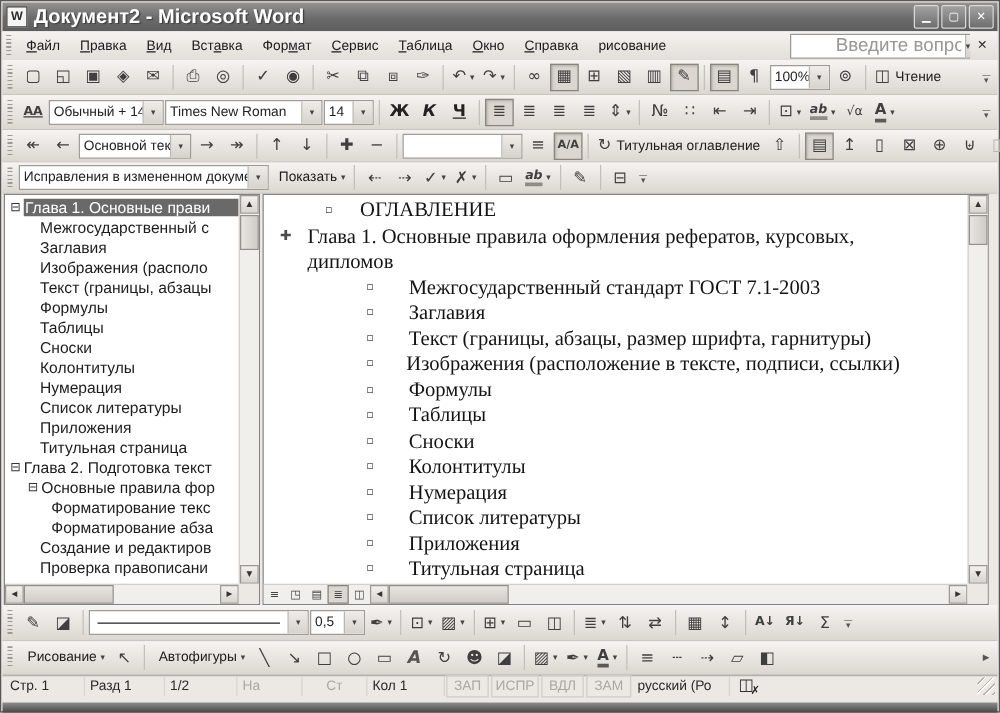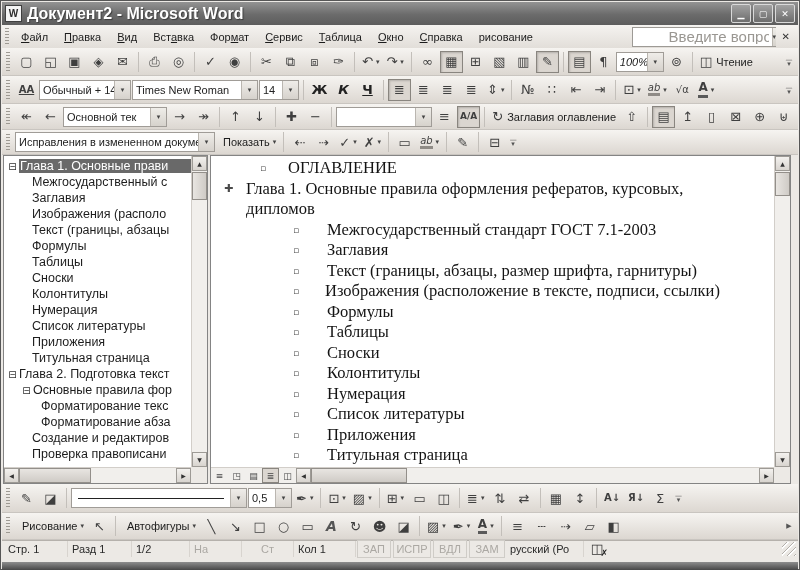--- a/index.html
+++ b/index.html
@@ -41,21 +41,21 @@
   .tbtn{display:inline-flex;align-items:center;justify-content:center;height:22px;min-width:23px;
         padding:0 2px;border:1px solid rgba(0,0,0,0);box-sizing:border-box;flex:none;}
   .tbtn.pressed{border:1px solid #89857f;background:#dbd6d0;box-shadow:inset 1px 1px 2px rgba(0,0,0,.18);}
   .tbtn.disabled .gly{color:#b7b4af;}
   .gly{font-family:"DejaVu Sans",sans-serif;font-size:13px;line-height:1;color:#3f3f3f;}
   .gly.bold{font-weight:bold;color:#222;}
   .gly.italic{font-style:italic;font-weight:bold;color:#222;}
   .gly.under{text-decoration:underline;font-weight:bold;color:#222;}
   .gly.aa{font-size:10px;font-weight:bold;text-decoration:underline;letter-spacing:0;}
   .gly.aa2{font-size:9px;font-weight:bold;}
-  .gly.ab{font-size:10px;font-style:italic;border-bottom:3px solid #8f8b86;}
+  .gly.ab{font-size:10px;font-style:italic;border-bottom:3px solid #8f8b86;font-weight:bold;}
   .gly.fc{font-size:12px;font-weight:bold;border-bottom:3px solid #5a5a5a;line-height:1.1;}
   .gly.eq{font-size:10px;}
   .gly.sort{font-size:10px;font-weight:bold;}
   .gly.wa{font-style:italic;font-weight:bold;font-size:14px;color:#555;}
   .tlab{font-size:11px;color:#1c1c1c;margin-left:4px;white-space:nowrap;}
   .dda{font-family:"DejaVu Sans",sans-serif;font-size:7px;color:#444;margin-left:3px;}
   .combo{display:inline-flex;align-items:center;height:20px;border:1px solid #a09c97;background:#fff;
          box-sizing:border-box;flex:none;overflow:hidden;}
   .combo-t{font-size:11px;color:#222;padding:0 3px;white-space:nowrap;overflow:hidden;flex:1;}
   .combo-a{width:15px;height:100%;display:flex;align-items:center;justify-content:center;font-size:7px;
@@ -229,21 +229,21 @@
         <span class="tbtn pressed">
           <span class="gly">✎</span>
         </span>
         <span class="sep"></span>
         <span class="tbtn pressed">
           <span class="gly">▤</span>
         </span>
         <span class="tbtn">
           <span class="gly">¶</span>
         </span>
-        <span class="combo" style="width: 48px; font-style: italic;">
+        <span class="combo" style="width: 48px;">
           <span class="combo-t">100%</span>
           <span class="combo-a">▾</span>
         </span>
         <span class="tbtn">
           <span class="gly">⊚</span>
         </span>
         <span class="sep"></span>
         <span class="tbtn">
           <span class="gly">◫</span>
           <span class="tlab">Чтение</span>
@@ -338,21 +338,21 @@
 
   <div class="tbrow" style="top:103px;height:26px;">
     <span class="grip"></span>
     <span id="tb-outlining" style="display:flex;align-items:center;gap:1px;flex:1;">
         <span class="tbtn">
           <span class="gly">↞</span>
         </span>
         <span class="tbtn">
           <span class="gly">←</span>
         </span>
-        <span class="combo" style="width: 104px;">
+        <span class="combo" style="width: 90px;">
           <span class="combo-t">Основной тек</span>
           <span class="combo-a">▾</span>
         </span>
         <span class="tbtn">
           <span class="gly">→</span>
         </span>
         <span class="tbtn">
           <span class="gly">↠</span>
         </span>
         <span class="sep"></span>
@@ -376,21 +376,21 @@
         </span>
         <span class="tbtn">
           <span class="gly">≡</span>
         </span>
         <span class="tbtn pressed">
           <span class="gly aa2">A/A</span>
         </span>
         <span class="sep"></span>
         <span class="tbtn">
           <span class="gly">↻</span>
-          <span class="tlab">Заглавия оглавление</span>
+          <span class="tlab">Титульная оглавление</span>
         </span>
         <span class="tbtn">
           <span class="gly">⇧</span>
         </span>
         <span class="sep"></span>
         <span class="tbtn pressed">
           <span class="gly">▤</span>
         </span>
         <span class="tbtn">
           <span class="gly">↥</span>

